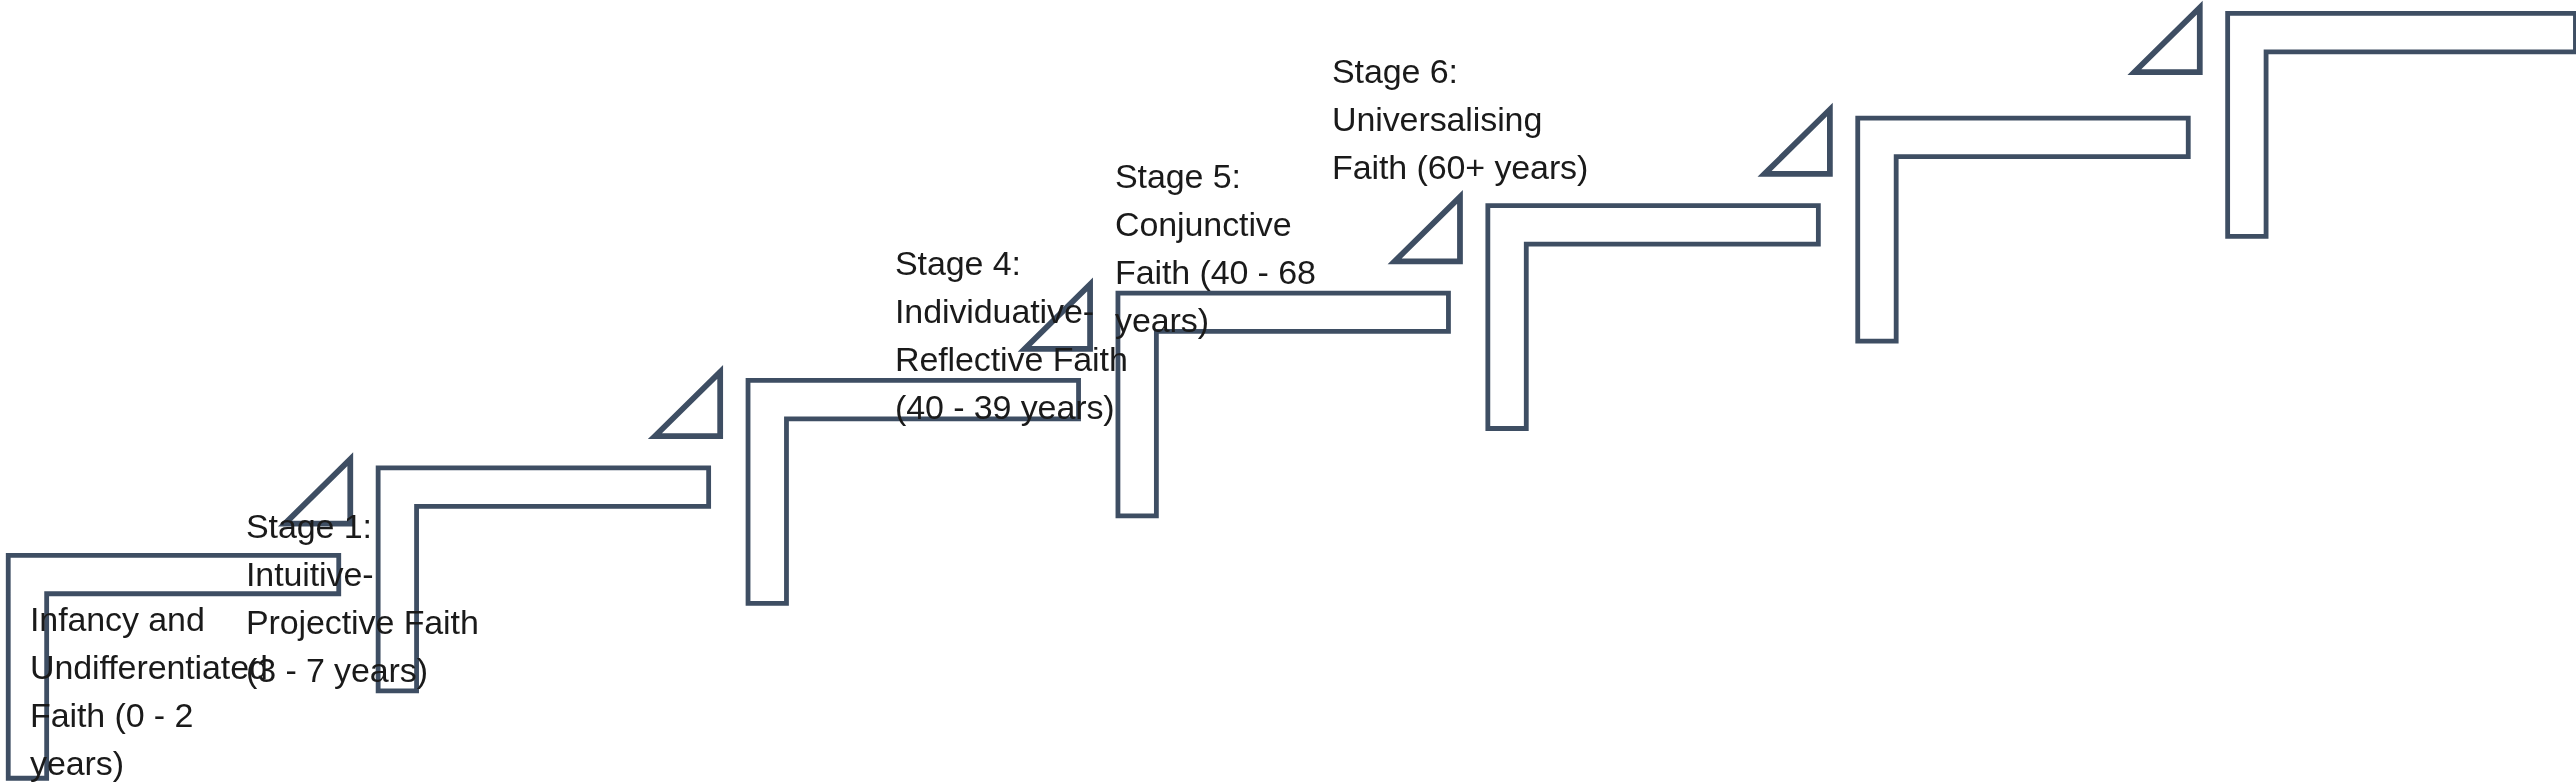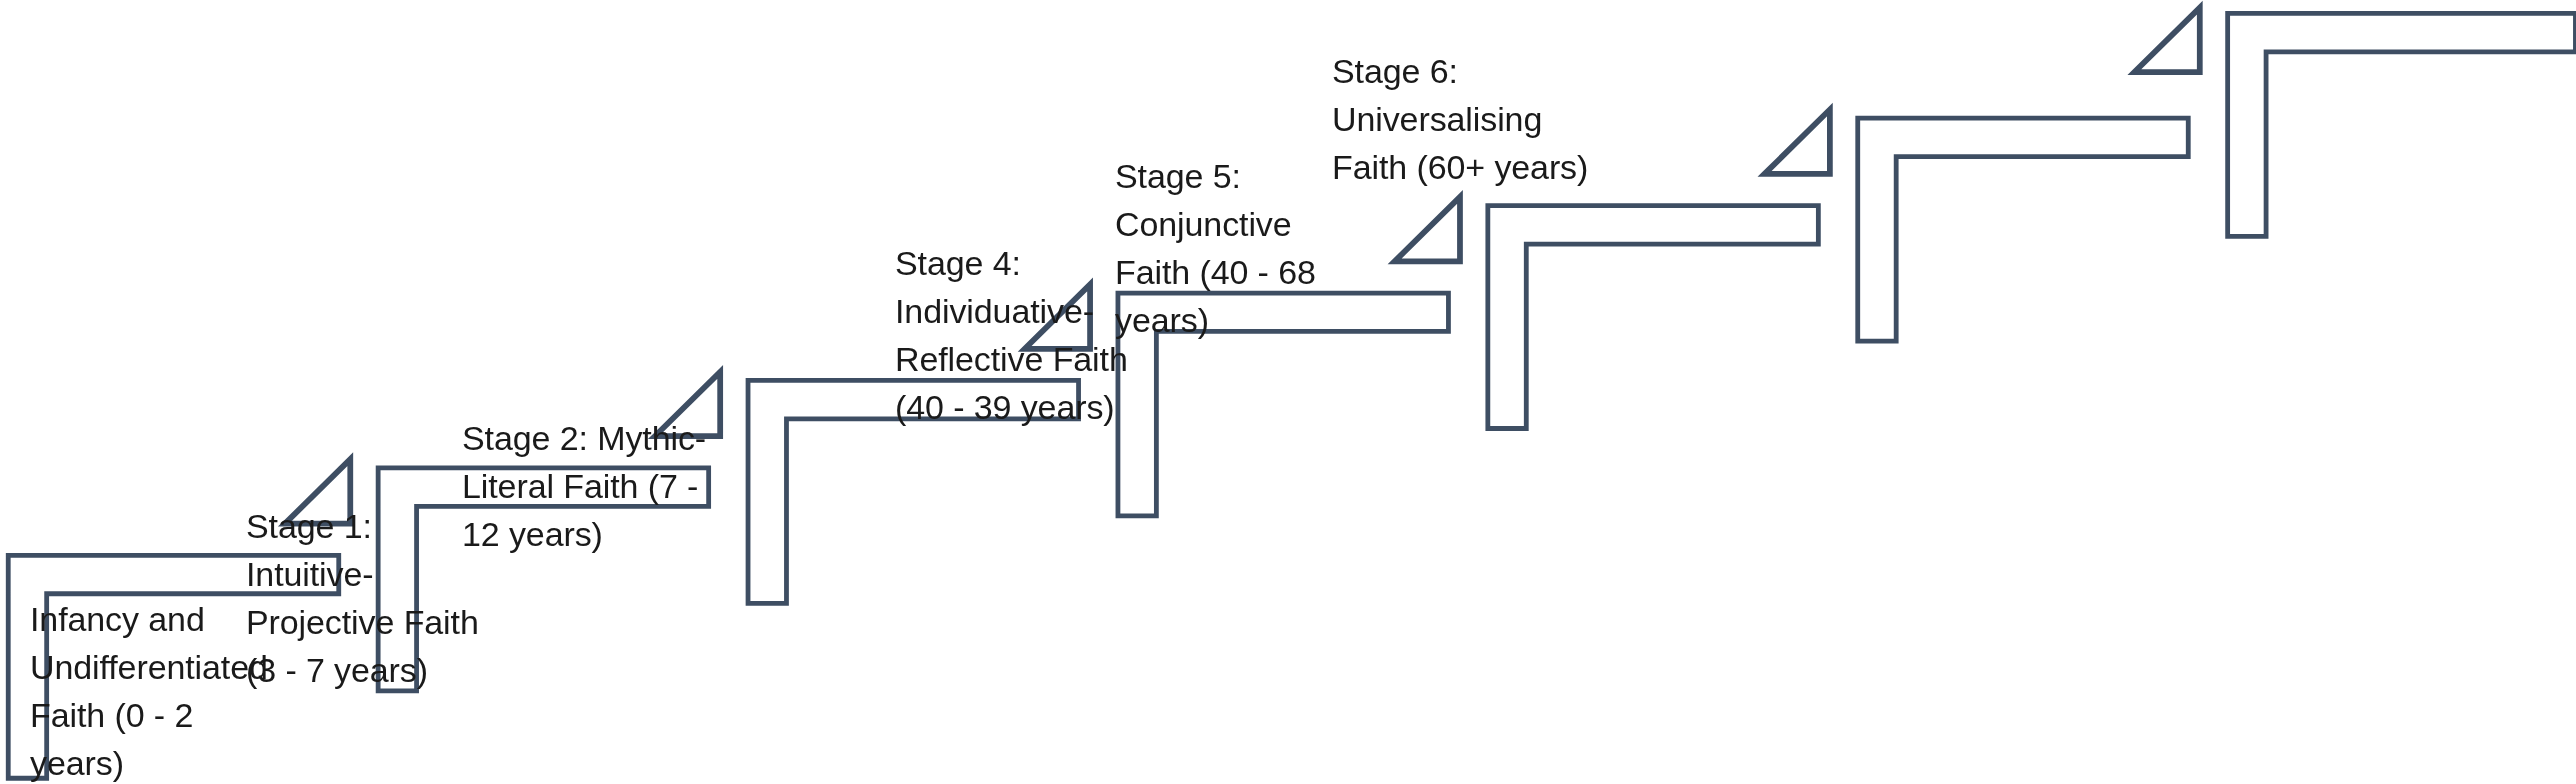--- a/index.html
+++ b/index.html
@@ -104,23 +104,20 @@
   <div class="step-label" style="left:30px; top:595px; width:288px;">Infancy and
 Undifferentiated
 Faith (0 - 2
 years)</div>
 
   <div class="step-label" style="left:246px; top:502px; width:288px;">Stage 1:
 Intuitive-
 Projective Faith
 (3 - 7 years)</div>
 
-  <div class="step-label" style="left:462px; top:414px; width:298px;">Stage 2: Mythic-
-Literal Faith (7 -
-12 years)</div>
 
 
   <div class="step-label" style="left:895px; top:239px; width:288px;">Stage 4:
 Individuative-
 Reflective Faith
 (40 - 39 years)</div>
 
   <div class="step-label" style="left:1115px; top:152px; width:279px;">Stage 5:
 Conjunctive
 Faith (40 - 68

